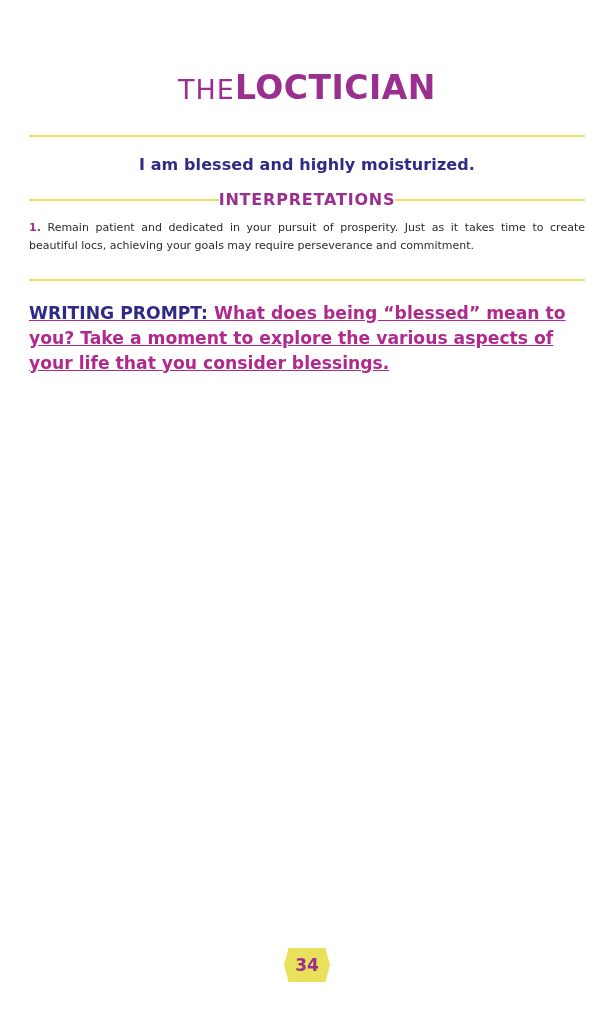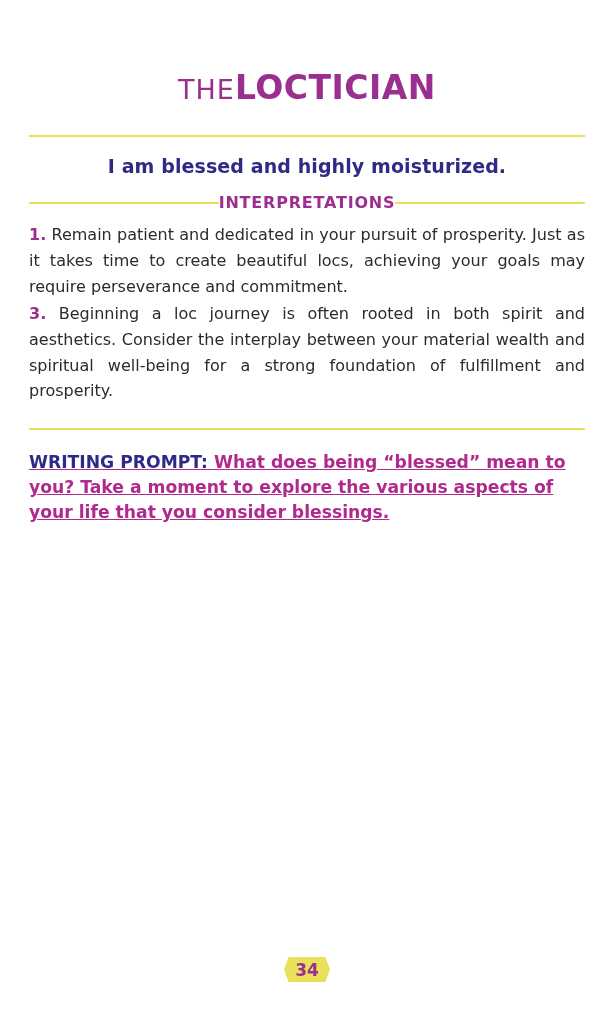--- a/index.html
+++ b/index.html
@@ -51,21 +51,21 @@
     background: #e9e05c;
     margin: 0;
     width: 100%;
   }
   .rule-top { margin-top: 28px; }
 
   
   .affirmation {
     text-align: center;
     color: #2f2a86;
-    font-size: 19px;
+    font-size: 16px;
     font-weight: 700;
     margin-top: 18px;
     margin-bottom: 16px;
     letter-spacing: 0.1px;
   }
 
   
   .section-head {
     display: flex;
     align-items: center;
@@ -83,21 +83,21 @@
     font-weight: 700;
     letter-spacing: 0.8px;
     flex: 0 0 auto;
   }
 
   
   .interps {
     margin-top: 4px;
   }
   .interp {
-    font-size: 16px;
+    font-size: 11px;
     line-height: 1.62;
     text-align: justify;
     color: #2b2b2b;
     margin: 0 0 1px 0;
   }
   .interp .num {
     color: #9b2f8f;
     font-weight: 700;
   }
 
@@ -125,21 +125,21 @@
     bottom: 42px;
     display: flex;
     justify-content: center;
   }
   .page-num {
     background: #e9e05c;
     color: #9b2f8f;
     font-weight: 700;
     font-size: 17px;
     width: 46px;
-    height: 25px;
+    height: 34px;
     display: flex;
     align-items: center;
     justify-content: center;
     clip-path: polygon(10% 0%, 90% 0%, 100% 50%, 90% 100%, 10% 100%, 0% 50%);
   }
 </style>
 </head>
 <body>
 
 <div class="page">
@@ -156,24 +156,20 @@
     <span class="line"></span>
     <span class="label">INTERPRETATIONS</span>
     <span class="line"></span>
   </div>
 
   <div class="interps">
     <p class="interp">
       <span class="num">1.</span>
       <span>Remain patient and dedicated in your pursuit of prosperity. Just as it takes time to create beautiful locs, achieving your goals may require perseverance and commitment.</span>
     </p>
-    <p class="interp">
-      <span class="num">3.</span>
-      <span>Beginning a loc journey is often rooted in both spirit and aesthetics. Consider the interplay between your material wealth and spiritual well-being for a strong foundation of fulfillment and prosperity.</span>
-    </p>
   </div>
 
   <div class="rule rule-prompt"></div>
 
   <p class="prompt">
     <span class="lead">WRITING PROMPT:</span>
     <span>What does being “blessed” mean to you? Take a moment to explore the various aspects of your life that you consider blessings.</span>
   </p>
 
 </div>

